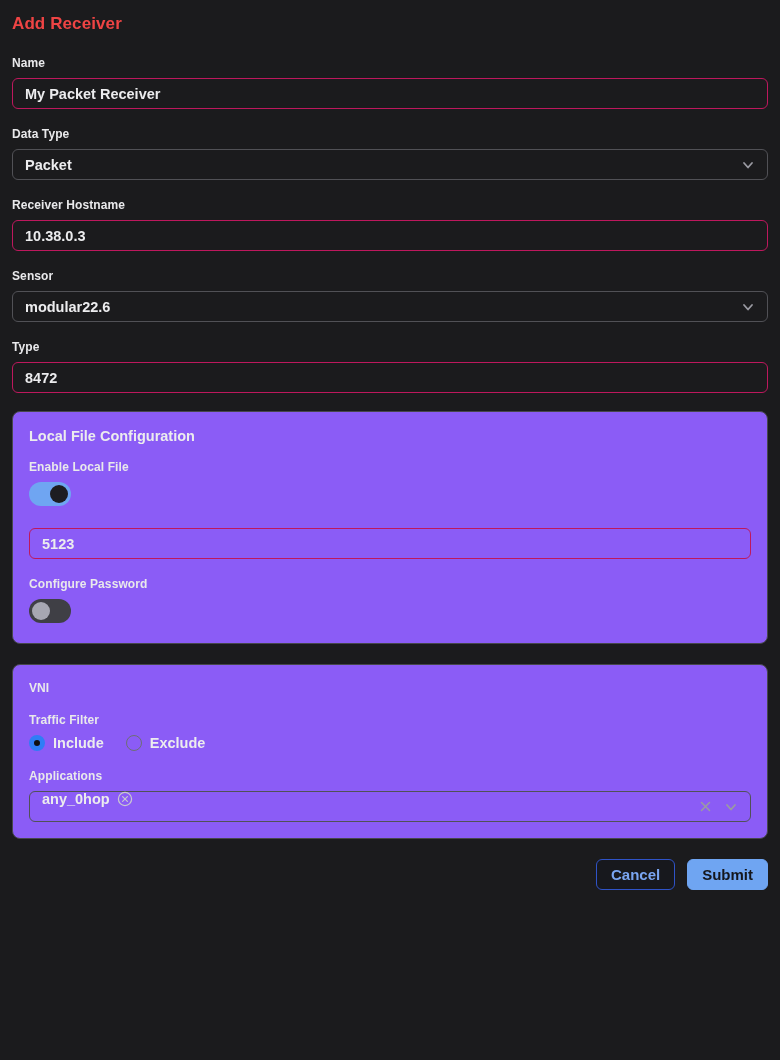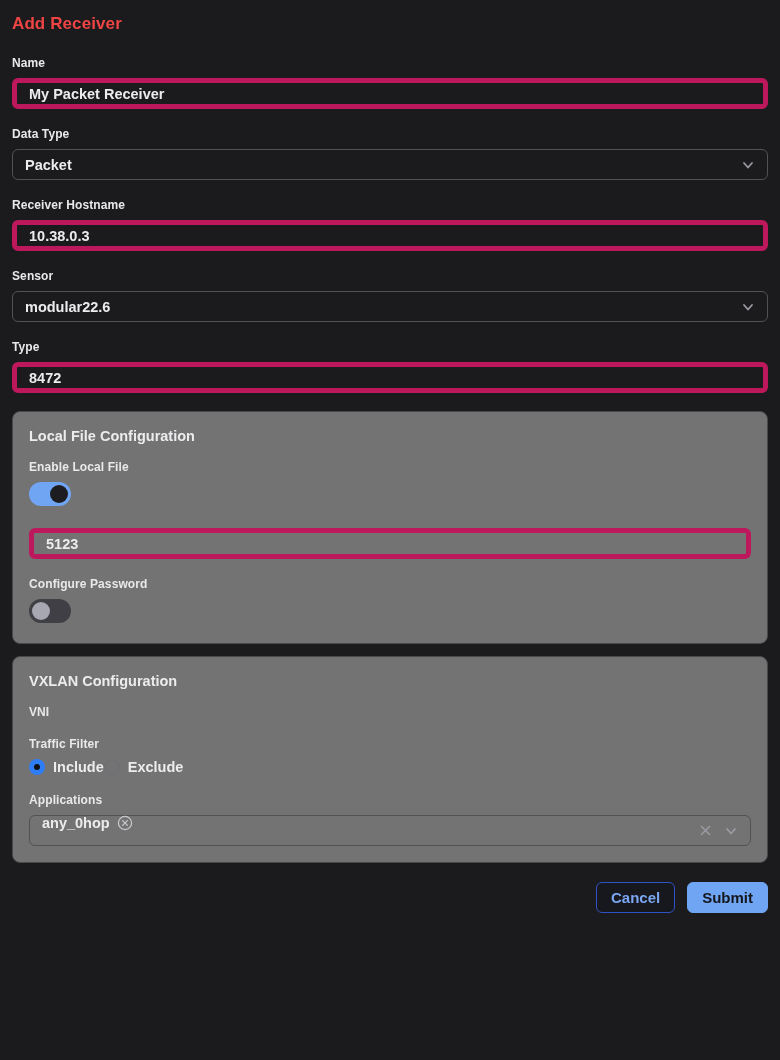--- a/index.html
+++ b/index.html
@@ -26,21 +26,21 @@
     font-size: 12px;
     font-weight: 700;
     color: #e9e9eb;
     margin-bottom: 8px;
     letter-spacing: .1px;
   }
   .text-input {
     width: 100%;
     height: 31px;
     background: transparent;
-    border: 5px solid #be185d;
+    border: 1px solid #be185d;
     border-radius: 6px;
     color: #ececee;
     font-family: "Liberation Sans", sans-serif;
     font-size: 14.5px;
     font-weight: 600;
     padding: 0 12px;
     outline: none;
   }
   .select-box {
     position: relative;
@@ -57,25 +57,25 @@
     cursor: pointer;
   }
   .select-box .chevron {
     position: absolute;
     right: 12px;
     top: 50%;
     transform: translateY(-50%);
     display: flex;
   }
   .section {
-    background: #737373;
+    background: #8b5cf6;
     border: 1px solid #47474c;
     border-radius: 8px;
     padding: 16px;
-    margin-bottom: 12px;
+    margin-bottom: 20px;
   }
   .section-title {
     font-size: 14.5px;
     font-weight: 600;
     color: #ececee;
     margin-bottom: 16px;
   }
   .toggle-group { margin-bottom: 18px; }
   .toggle {
     width: 42px;
@@ -89,21 +89,21 @@
   .toggle.off { background: #3f3f45; }
   .toggle .knob {
     position: absolute;
     top: 3px;
     width: 18px;
     height: 18px;
     border-radius: 50%;
   }
   .toggle.on .knob { right: 3px; background: #1d1d21; }
   .toggle.off .knob { left: 3px; background: #a7a7b2; }
-  .radio-row { display: flex; align-items: center; margin-top: 2px; }
+  .radio-row { display: flex; align-items: center; gap: 22px; margin-top: 2px; }
   .radio-option { display: flex; align-items: center; gap: 8px; cursor: pointer; }
   .radio-circle {
     width: 16px; height: 16px; border-radius: 50%;
     flex: 0 0 auto;
   }
   .radio-circle.selected { border: 5px solid #2f7df6; background: #101012; }
   .radio-circle.unselected { border: 1.5px solid #6e6e75; background: transparent; }
   .radio-label { font-size: 14.5px; font-weight: 600; color: #ececee; }
   .multiselect {
     position: relative;
@@ -224,21 +224,20 @@
 
     <div>
       <label class="field-label">Configure Password</label>
       <div class="toggle off">
         <div class="knob"></div>
       </div>
     </div>
   </div>
 
   <div class="section">
-    <div class="section-title">VXLAN Configuration</div>
 
     <div class="field-group">
       <label class="field-label">VNI</label>
     </div>
 
     <div class="field-group">
       <label class="field-label">Traffic Filter</label>
       <div class="radio-row">
         <div class="radio-option">
           <span class="radio-circle selected"></span>

